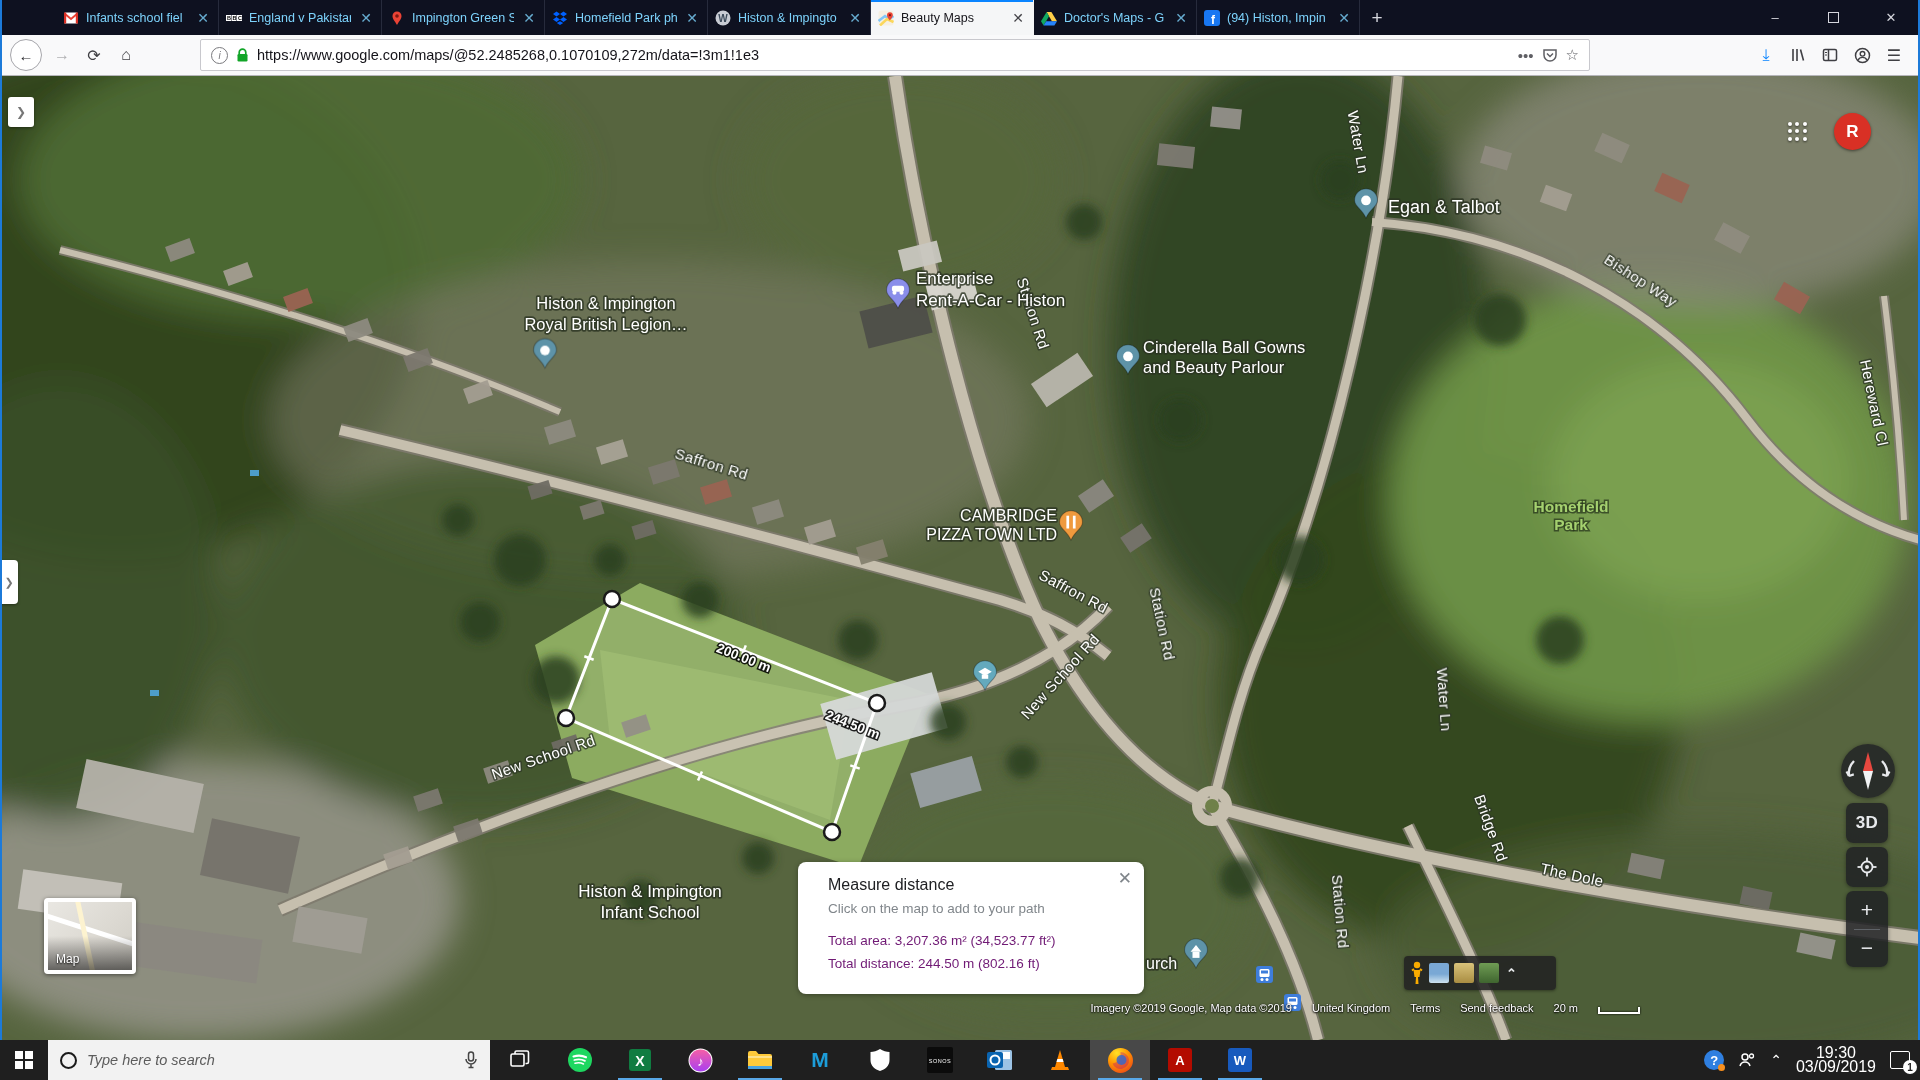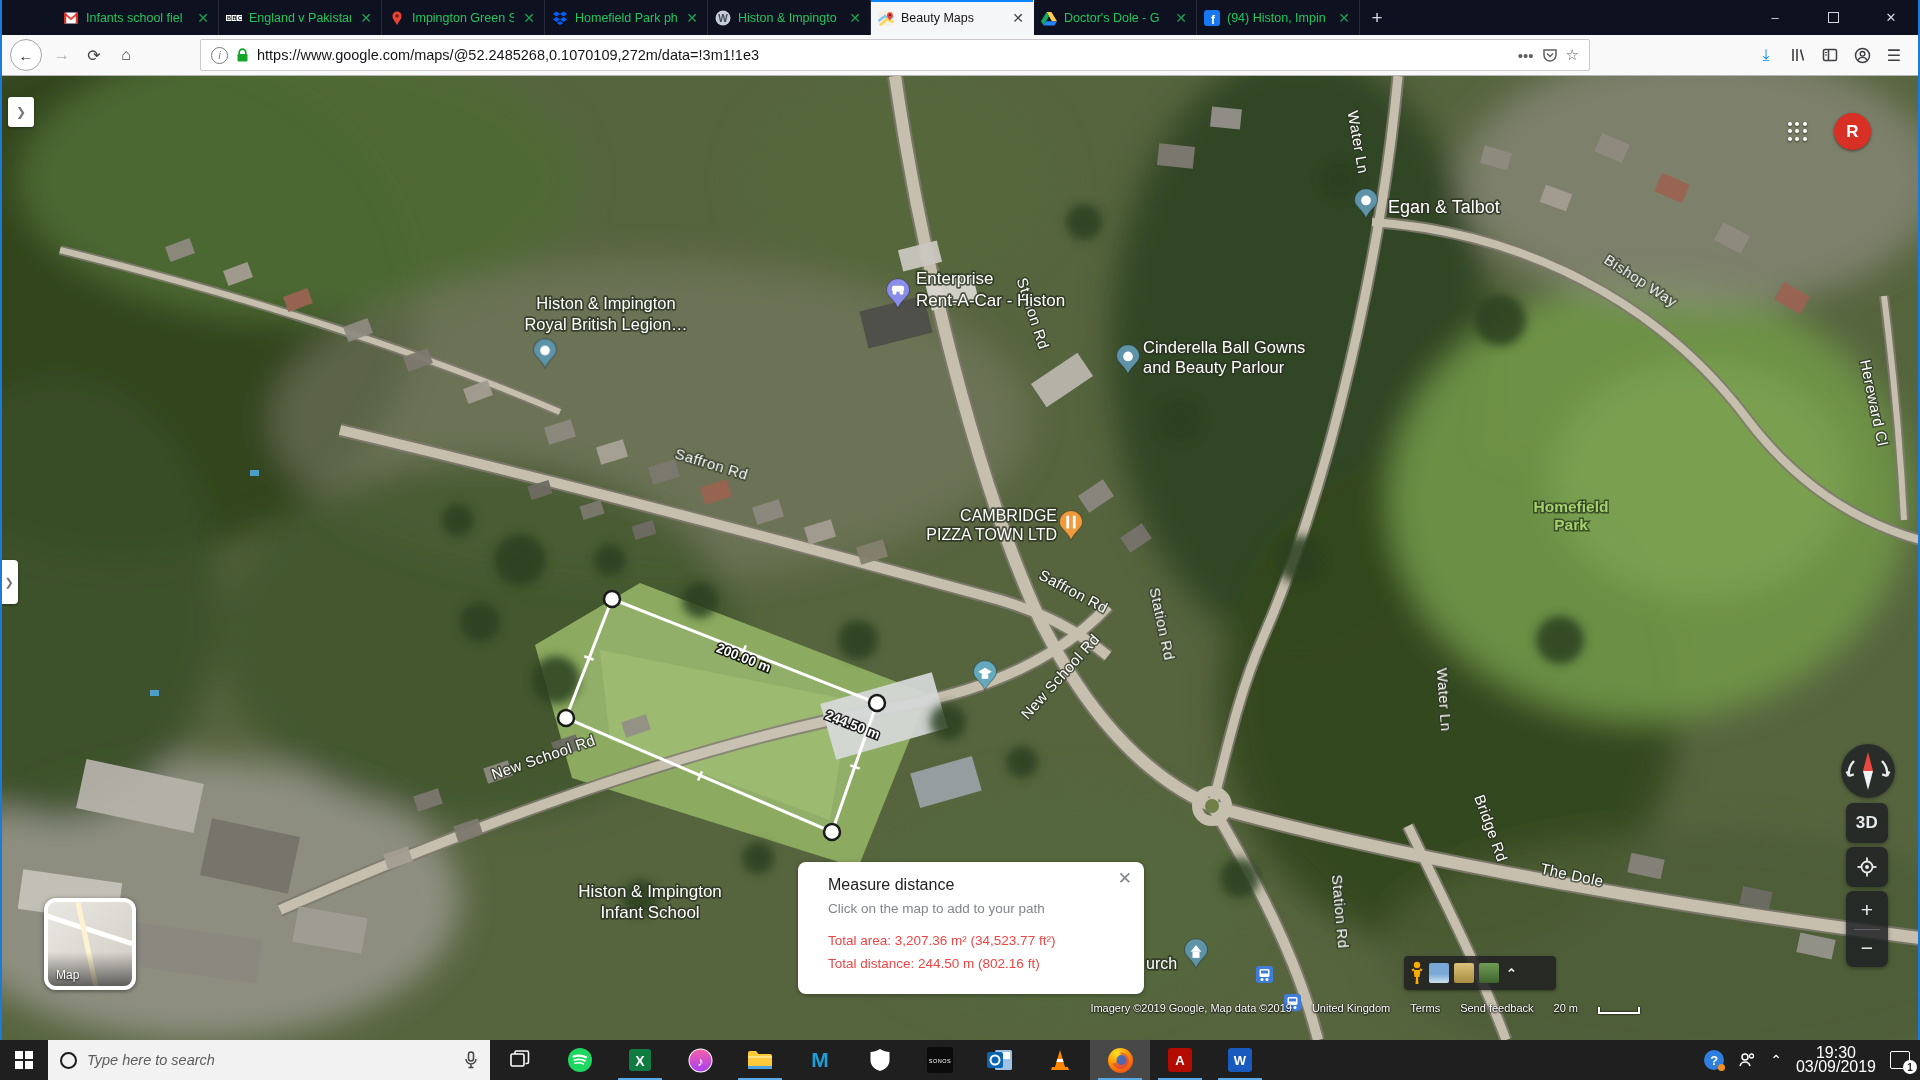--- a/index.html
+++ b/index.html
@@ -4,21 +4,21 @@
 <style>
   html,body{margin:0;padding:0;}
   body{width:1920px;height:1080px;overflow:hidden;position:relative;background:#000;
        font-family:"Liberation Sans",sans-serif;-webkit-font-smoothing:antialiased;}
   
   .win-edge{position:absolute;top:0;width:2px;height:1040px;background:#1c7ad9;z-index:60;}
   
   #titlebar{position:absolute;top:0;left:0;width:1920px;height:35px;background:#0e1120;display:flex;z-index:40;}
   #dragspace{width:56px;height:35px;}
   .tab{width:163px;height:35px;box-sizing:border-box;display:flex;align-items:center;gap:7px;
-       padding:0 7px;color:#22c55e;font-size:12.5px;position:relative;border-right:1px solid #272b3c;cursor:default;}
+       padding:0 7px;color:#7dd3fc;font-size:12.5px;position:relative;border-right:1px solid #272b3c;cursor:default;}
   .tab .t-title{flex:1;white-space:nowrap;overflow:hidden;}
   .tab .t-close{font-size:14px;line-height:14px;color:inherit;opacity:.8;padding:0 2px;}
   .tab.active{background:#f5f6f7;color:#15141a;border-right-color:#f5f6f7;}
   .tab.active::before{content:"";position:absolute;top:0;left:0;right:0;height:2px;background:#0a84ff;}
   .favicon{width:16px;height:16px;flex:0 0 16px;display:flex;align-items:center;justify-content:center;position:relative;}
   #newtab-btn{width:34px;height:35px;color:#d5d6dd;font-size:19px;display:flex;align-items:center;justify-content:center;}
   #titlebar-spacer{flex:1;}
   .winctl{width:58px;height:35px;display:flex;align-items:center;justify-content:center;color:#d5d6dd;font-size:13px;}
   .winctl .sq{width:9px;height:9px;border:1px solid #d5d6dd;display:block;}
   
@@ -55,31 +55,31 @@
   #compass{left:1841px;top:744px;width:54px;height:54px;border-radius:50%;background:rgba(32,33,36,.82);
      display:flex;align-items:center;justify-content:center;box-shadow:0 1px 4px rgba(0,0,0,.4);}
   .ctl-btn{left:1846px;width:42px;background:rgba(32,33,36,.85);border-radius:7px;color:#e8eaed;
      display:flex;align-items:center;justify-content:center;box-shadow:0 1px 4px rgba(0,0,0,.4);}
   #btn-3d{top:803px;height:40px;font-size:17px;font-weight:bold;letter-spacing:.5px;}
   #btn-locate{top:847px;height:40px;}
   #zoom-pill{left:1846px;top:891px;width:42px;height:76px;background:rgba(32,33,36,.85);border-radius:7px;
      box-shadow:0 1px 4px rgba(0,0,0,.4);display:flex;flex-direction:column;}
   #zoom-pill div{flex:1;display:flex;align-items:center;justify-content:center;color:#e8eaed;font-size:21px;}
   #zoom-pill .zdiv{flex:0 0 1px;background:#5f6368;margin:0 8px;}
-  #minimap{left:44px;top:898px;width:92px;height:92px;border:4px solid #fff;border-radius:12px;box-sizing:border-box;
+  #minimap{left:44px;top:898px;width:92px;height:76px;border:4px solid #fff;border-radius:4px;box-sizing:border-box;
      background:linear-gradient(135deg,#e9e7e2 0%,#dcd9d2 55%,#cfccc4 100%);box-shadow:0 1px 4px rgba(0,0,0,.5);overflow:hidden;}
   #minimap .r1{position:absolute;left:-10px;top:28px;width:120px;height:5px;background:#fff;transform:rotate(18deg);}
   #minimap .r2{position:absolute;left:38px;top:-10px;width:5px;height:120px;background:#fdf3d0;transform:rotate(-12deg);}
   #minimap .shade{position:absolute;left:0;bottom:0;width:100%;height:34px;background:linear-gradient(transparent,rgba(0,0,0,.55));}
   #minimap-label{position:absolute;left:8px;bottom:4px;color:#fff;font-size:12px;text-shadow:0 1px 2px #000;}
   #measure-panel{left:798px;top:862px;width:346px;height:132px;background:#fff;border-radius:8px;
      box-shadow:0 1px 5px rgba(0,0,0,.35);box-sizing:border-box;padding:14px 18px 12px 30px;z-index:30;}
   #measure-title{font-size:16px;color:#202124;margin-bottom:7px;}
   #measure-hint{font-size:13.5px;color:#80868b;margin-bottom:13px;}
-  #measure-area,#measure-distance{font-size:13.5px;color:#ef4444;line-height:23px;}
+  #measure-area,#measure-distance{font-size:13.5px;color:#701a75;line-height:23px;}
   #measure-close{position:absolute;right:12px;top:8px;color:#80868b;font-size:17px;line-height:17px;}
   #pegman-box{left:1404px;top:956px;width:140px;height:34px;background:rgba(34,34,34,.88);border-radius:4px;
      display:flex;align-items:center;padding:0 6px;gap:5px;box-shadow:0 1px 3px rgba(0,0,0,.4);}
   .thumb{width:20px;height:20px;border-radius:2px;}
   #pegman-chevron{color:#e8eaed;font-size:13px;font-weight:bold;margin-left:2px;}
   #attribution{position:absolute;right:280px;top:1002px;display:flex;gap:20px;align-items:flex-end;z-index:18;
      color:#fff;font-size:11px;text-shadow:0 0 2px #000,0 1px 2px #000;white-space:nowrap;}
   #scale-ruler{width:42px;height:7px;border-left:2px solid #fff;border-right:2px solid #fff;border-bottom:2px solid #fff;
      box-sizing:border-box;filter:drop-shadow(0 0 1px #000);}
   
@@ -197,21 +197,21 @@
         <span class="t-close">✕</span>
       </div>
       <div class="tab">
         <span class="favicon">
           <svg width="16" height="16">
             <path d="M5.6 2 h4.8 L16 11.2 H10.9 Z" fill="#ffcf48"></path>
             <path d="M5.6 2 L0 11.2 l2.6 4.3 L8 6.2 Z" fill="#11a861"></path>
             <path d="M2.6 15.5 h10.8 L16 11.2 H5.2 Z" fill="#2684fc"></path>
           </svg>
         </span>
-        <span class="t-title">Doctor's Dole - G</span>
+        <span class="t-title">Doctor's Maps - G</span>
         <span class="t-close">✕</span>
       </div>
       <div class="tab">
         <span class="favicon">
           <svg width="16" height="16">
             <rect width="16" height="16" rx="3" fill="#1877f2"></rect>
             <text x="9" y="13.5" font-size="12" font-weight="bold" fill="#fff" text-anchor="middle" font-family="Liberation Serif">f</text>
           </svg>
         </span>
         <span class="t-title">(94) Histon, Impin</span>

